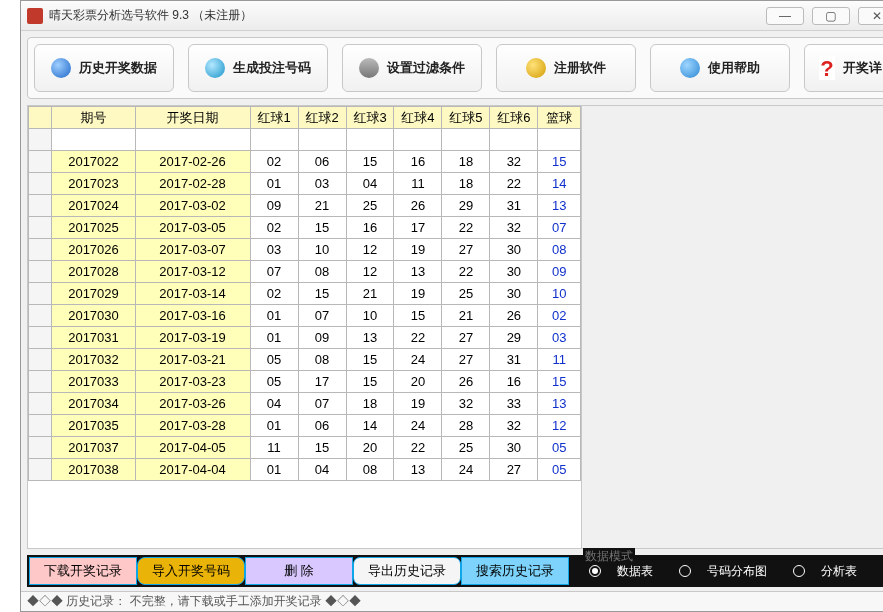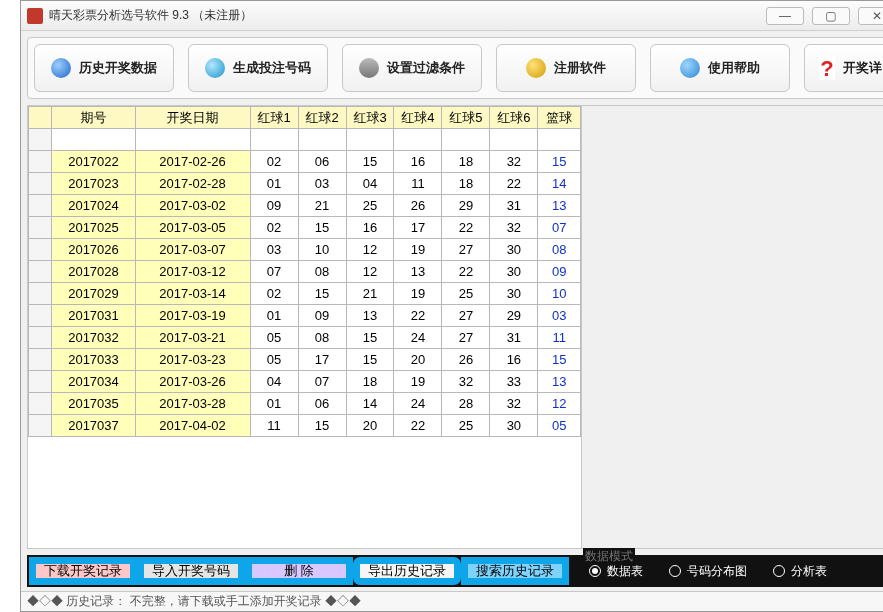--- a/index.html
+++ b/index.html
@@ -32,25 +32,25 @@
 th, td { border:1px solid #b8b8b8; height:22px; text-align:center; font-size:13px; padding:0; }
 th { background:#fef9c3; font-weight:normal; }
 col.sel{width:22px;} col.issue{width:78px;} col.date{width:108px;} col.ball{width:45px;} col.blue{width:40px;}
 td.sel{background:#f5f5f5;}
 td.issue, td.date { background:#ffffb9; }
 td.blue { color:#1030cc; }
 tr.filler td { height:22px; background:#fff; }
 tr.filler td.sel{background:#f5f5f5;}
 
 .bottombar { margin:0 6px 4px 6px; border:2px solid #111; background:#111; display:flex; align-items:stretch; height:32px; }
-.btab { flex:0 0 auto; width:108px; display:flex; align-items:center; justify-content:center; border:7px solid #0ea5e9; font-size:13px; cursor:pointer; }
-.c1{background:#ffc8c8;} .c2{background:#e5e5e5;} .c3{background:#d8c8ff;} .c4{background:#f5f5f5;border-radius:7px;} .c5{background:#7dd3fc;}
+.btab { flex:0 0 auto; width:108px; display:flex; align-items:center; justify-content:center; border:1px solid #0ea5e9; font-size:13px; cursor:pointer; }
+.c1{background:#ffc8c8;} .c2{background:#eab308;border-radius:8px;} .c3{background:#d8c8ff;} .c4{background:#f5f5f5;border-radius:7px;} .c5{background:#7dd3fc;}
 .modegroup { flex:1; background:#111; color:#fff; display:flex; align-items:center; gap:26px; padding-left:20px; position:relative; }
 .modegroup .legend { position:absolute; top:-9px; left:14px; color:#737373; font-size:12px; background:#111; padding:0 2px; }
-.radio { display:flex; align-items:center; gap:6px; cursor:pointer; }
+.radio { display:flex; align-items:center; gap:16px; cursor:pointer; }
 .radio .dot{ width:12px; height:12px; border-radius:50%; border:1px solid #fff; display:inline-flex; align-items:center; justify-content:center; }
 .radio.sel .dot::after{ content:""; width:6px; height:6px; border-radius:50%; background:#fff; }
 
 .statusbar { height:20px; border-top:1px solid #c8c8c8; display:flex; align-items:center; padding:4px 6px; font-size:12px; color:#555; background:#f7f7f7; }
 .resize { margin-left:auto; color:#999; }
 </style>
 </head>
 <body>
 
 <div class="window">
@@ -212,20 +212,32 @@
               <td>02</td>
               <td>15</td>
               <td>21</td>
               <td>19</td>
               <td>25</td>
               <td>30</td>
               <td class="blue">10</td>
             </tr>
             <tr>
               <td class="sel"></td>
+              <td class="issue">2017030</td>
+              <td class="date">2017-03-16</td>
+              <td>01</td>
+              <td>07</td>
+              <td>10</td>
+              <td>15</td>
+              <td>21</td>
+              <td>26</td>
+              <td class="blue">02</td>
+            </tr>
+            <tr>
+              <td class="sel"></td>
               <td class="issue">2017031</td>
               <td class="date">2017-03-19</td>
               <td>01</td>
               <td>09</td>
               <td>13</td>
               <td>22</td>
               <td>27</td>
               <td>29</td>
               <td class="blue">03</td>
             </tr>
@@ -273,27 +285,39 @@
               <td>06</td>
               <td>14</td>
               <td>24</td>
               <td>28</td>
               <td>32</td>
               <td class="blue">12</td>
             </tr>
             <tr>
               <td class="sel"></td>
               <td class="issue">2017037</td>
-              <td class="date">2017-04-02</td>
+              <td class="date">2017-04-05</td>
               <td>11</td>
               <td>15</td>
               <td>20</td>
               <td>22</td>
               <td>25</td>
               <td>30</td>
+              <td class="blue">05</td>
+            </tr>
+            <tr>
+              <td class="sel"></td>
+              <td class="issue">2017038</td>
+              <td class="date">2017-04-04</td>
+              <td>01</td>
+              <td>04</td>
+              <td>08</td>
+              <td>13</td>
+              <td>24</td>
+              <td>27</td>
               <td class="blue">05</td>
             </tr>
           </tbody>
       </table>
     </div>
     <div class="sidepanel"></div>
   </div>
 
   <div class="bottombar">
     <div class="btab c1">

